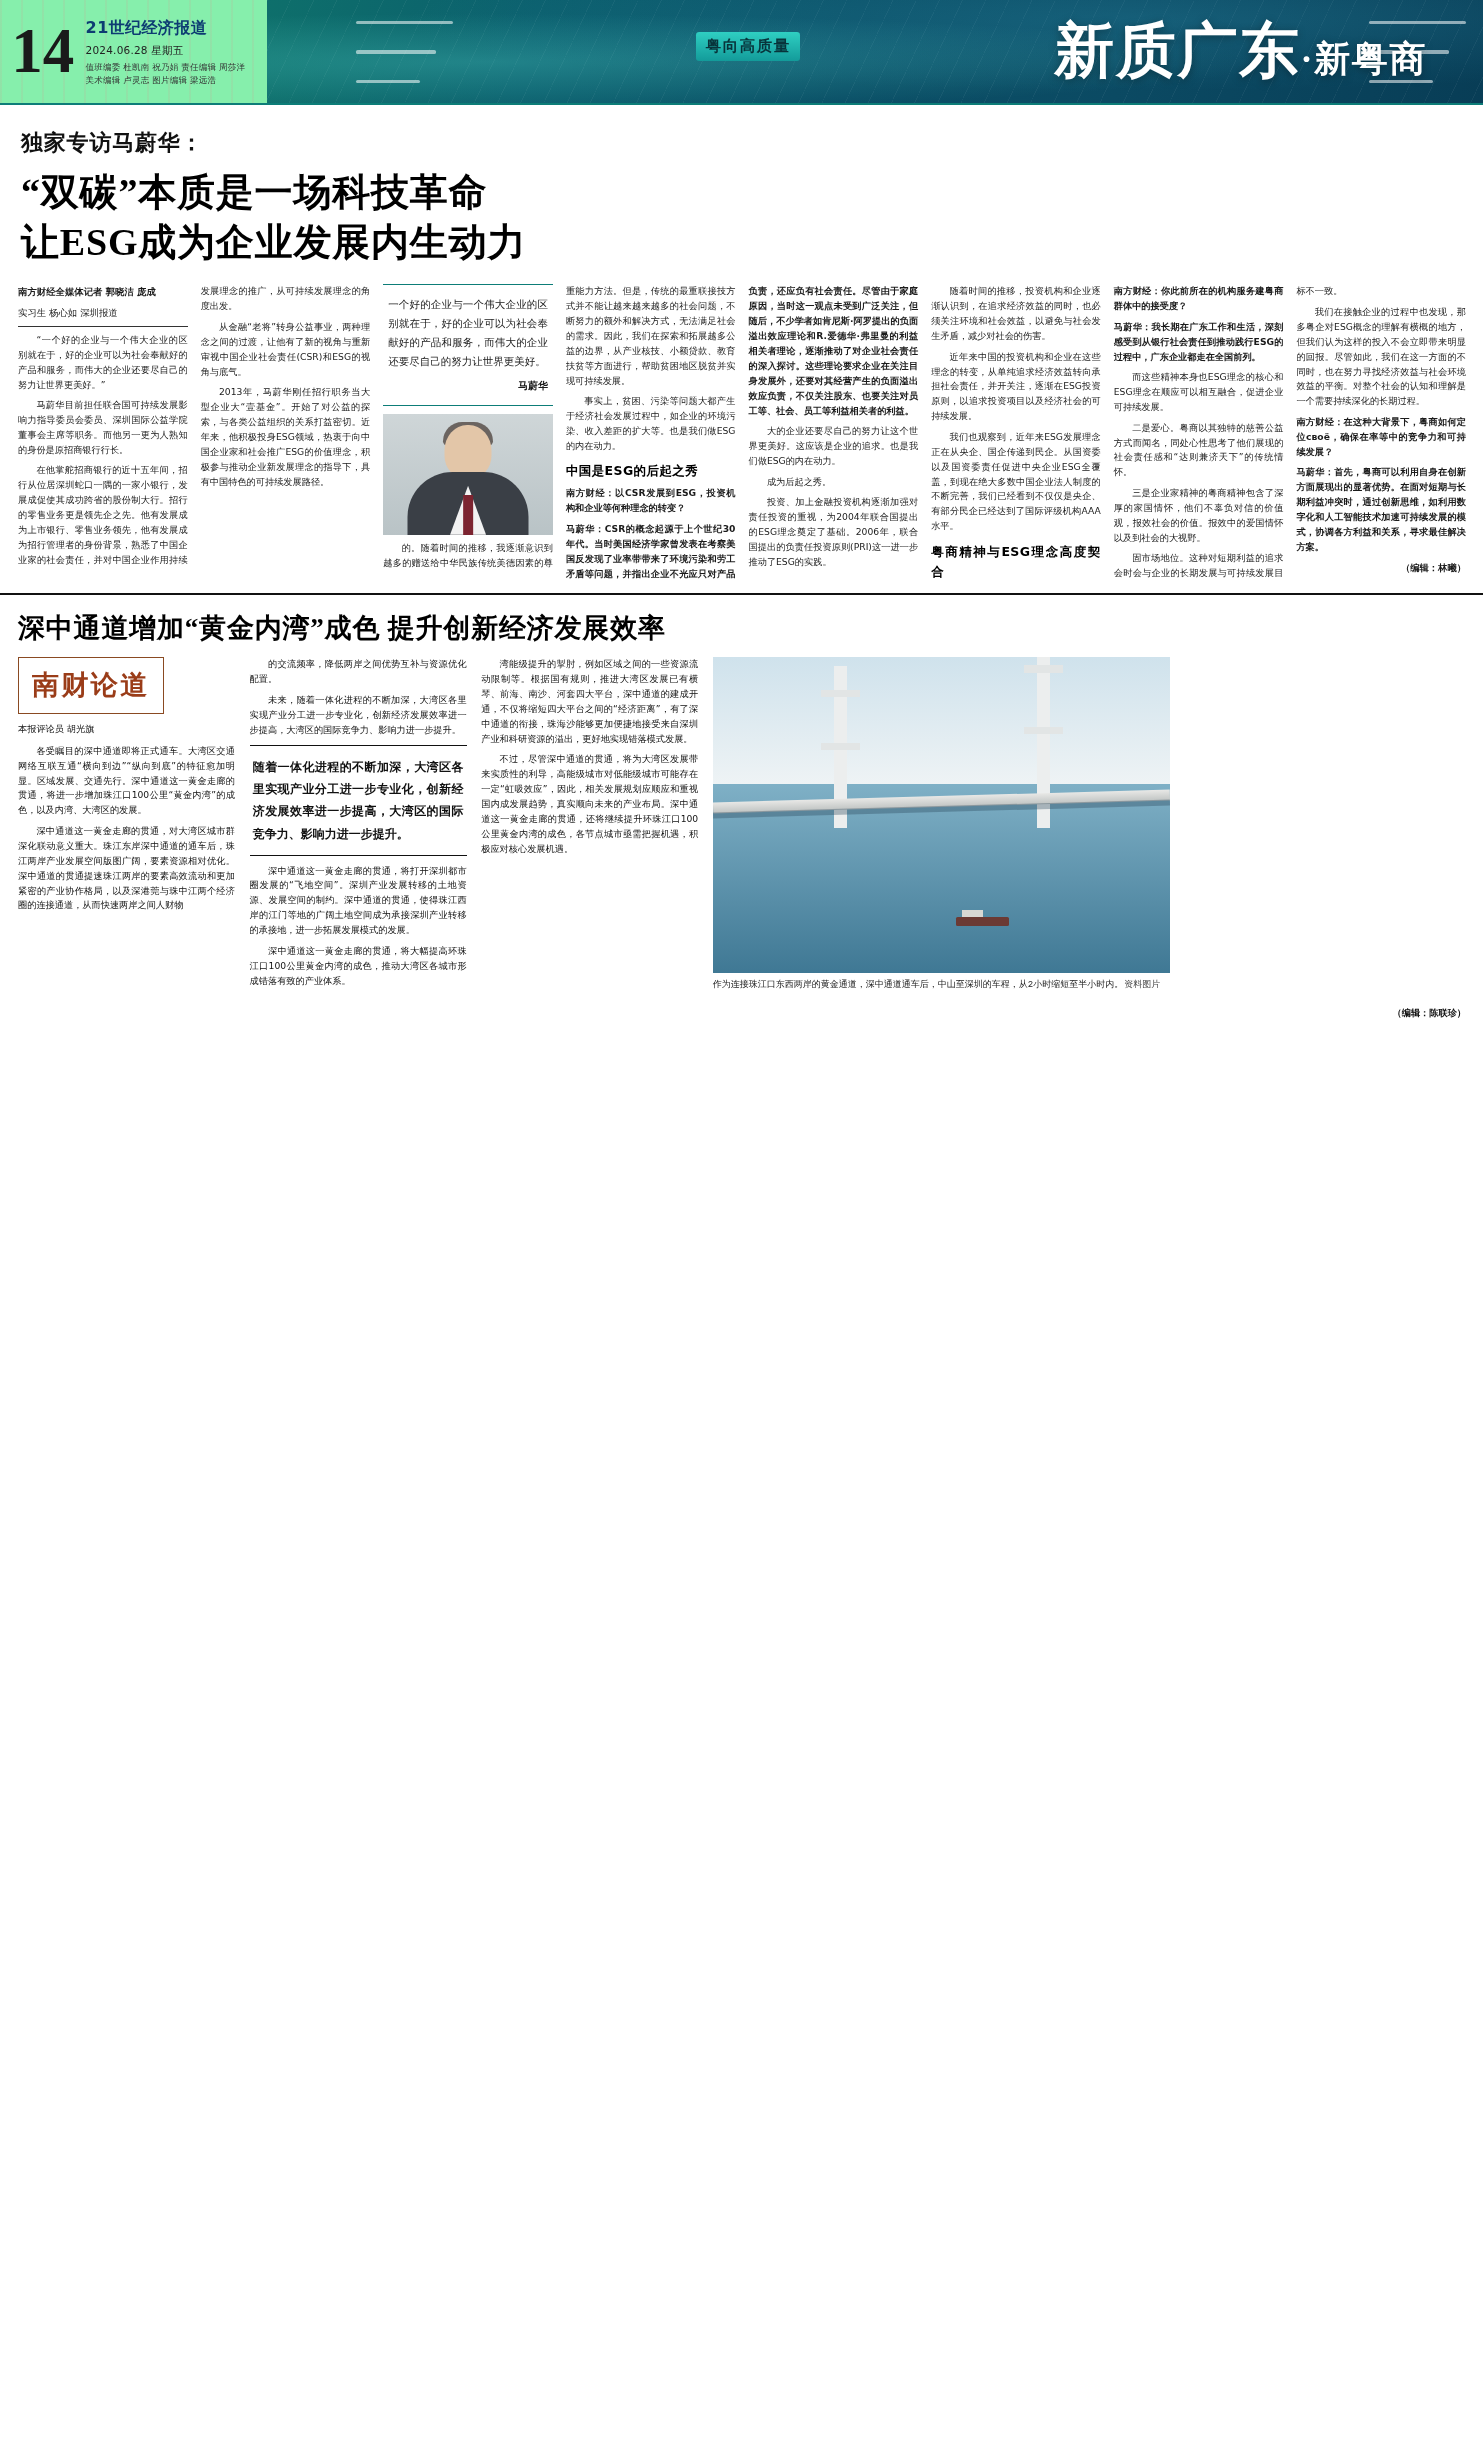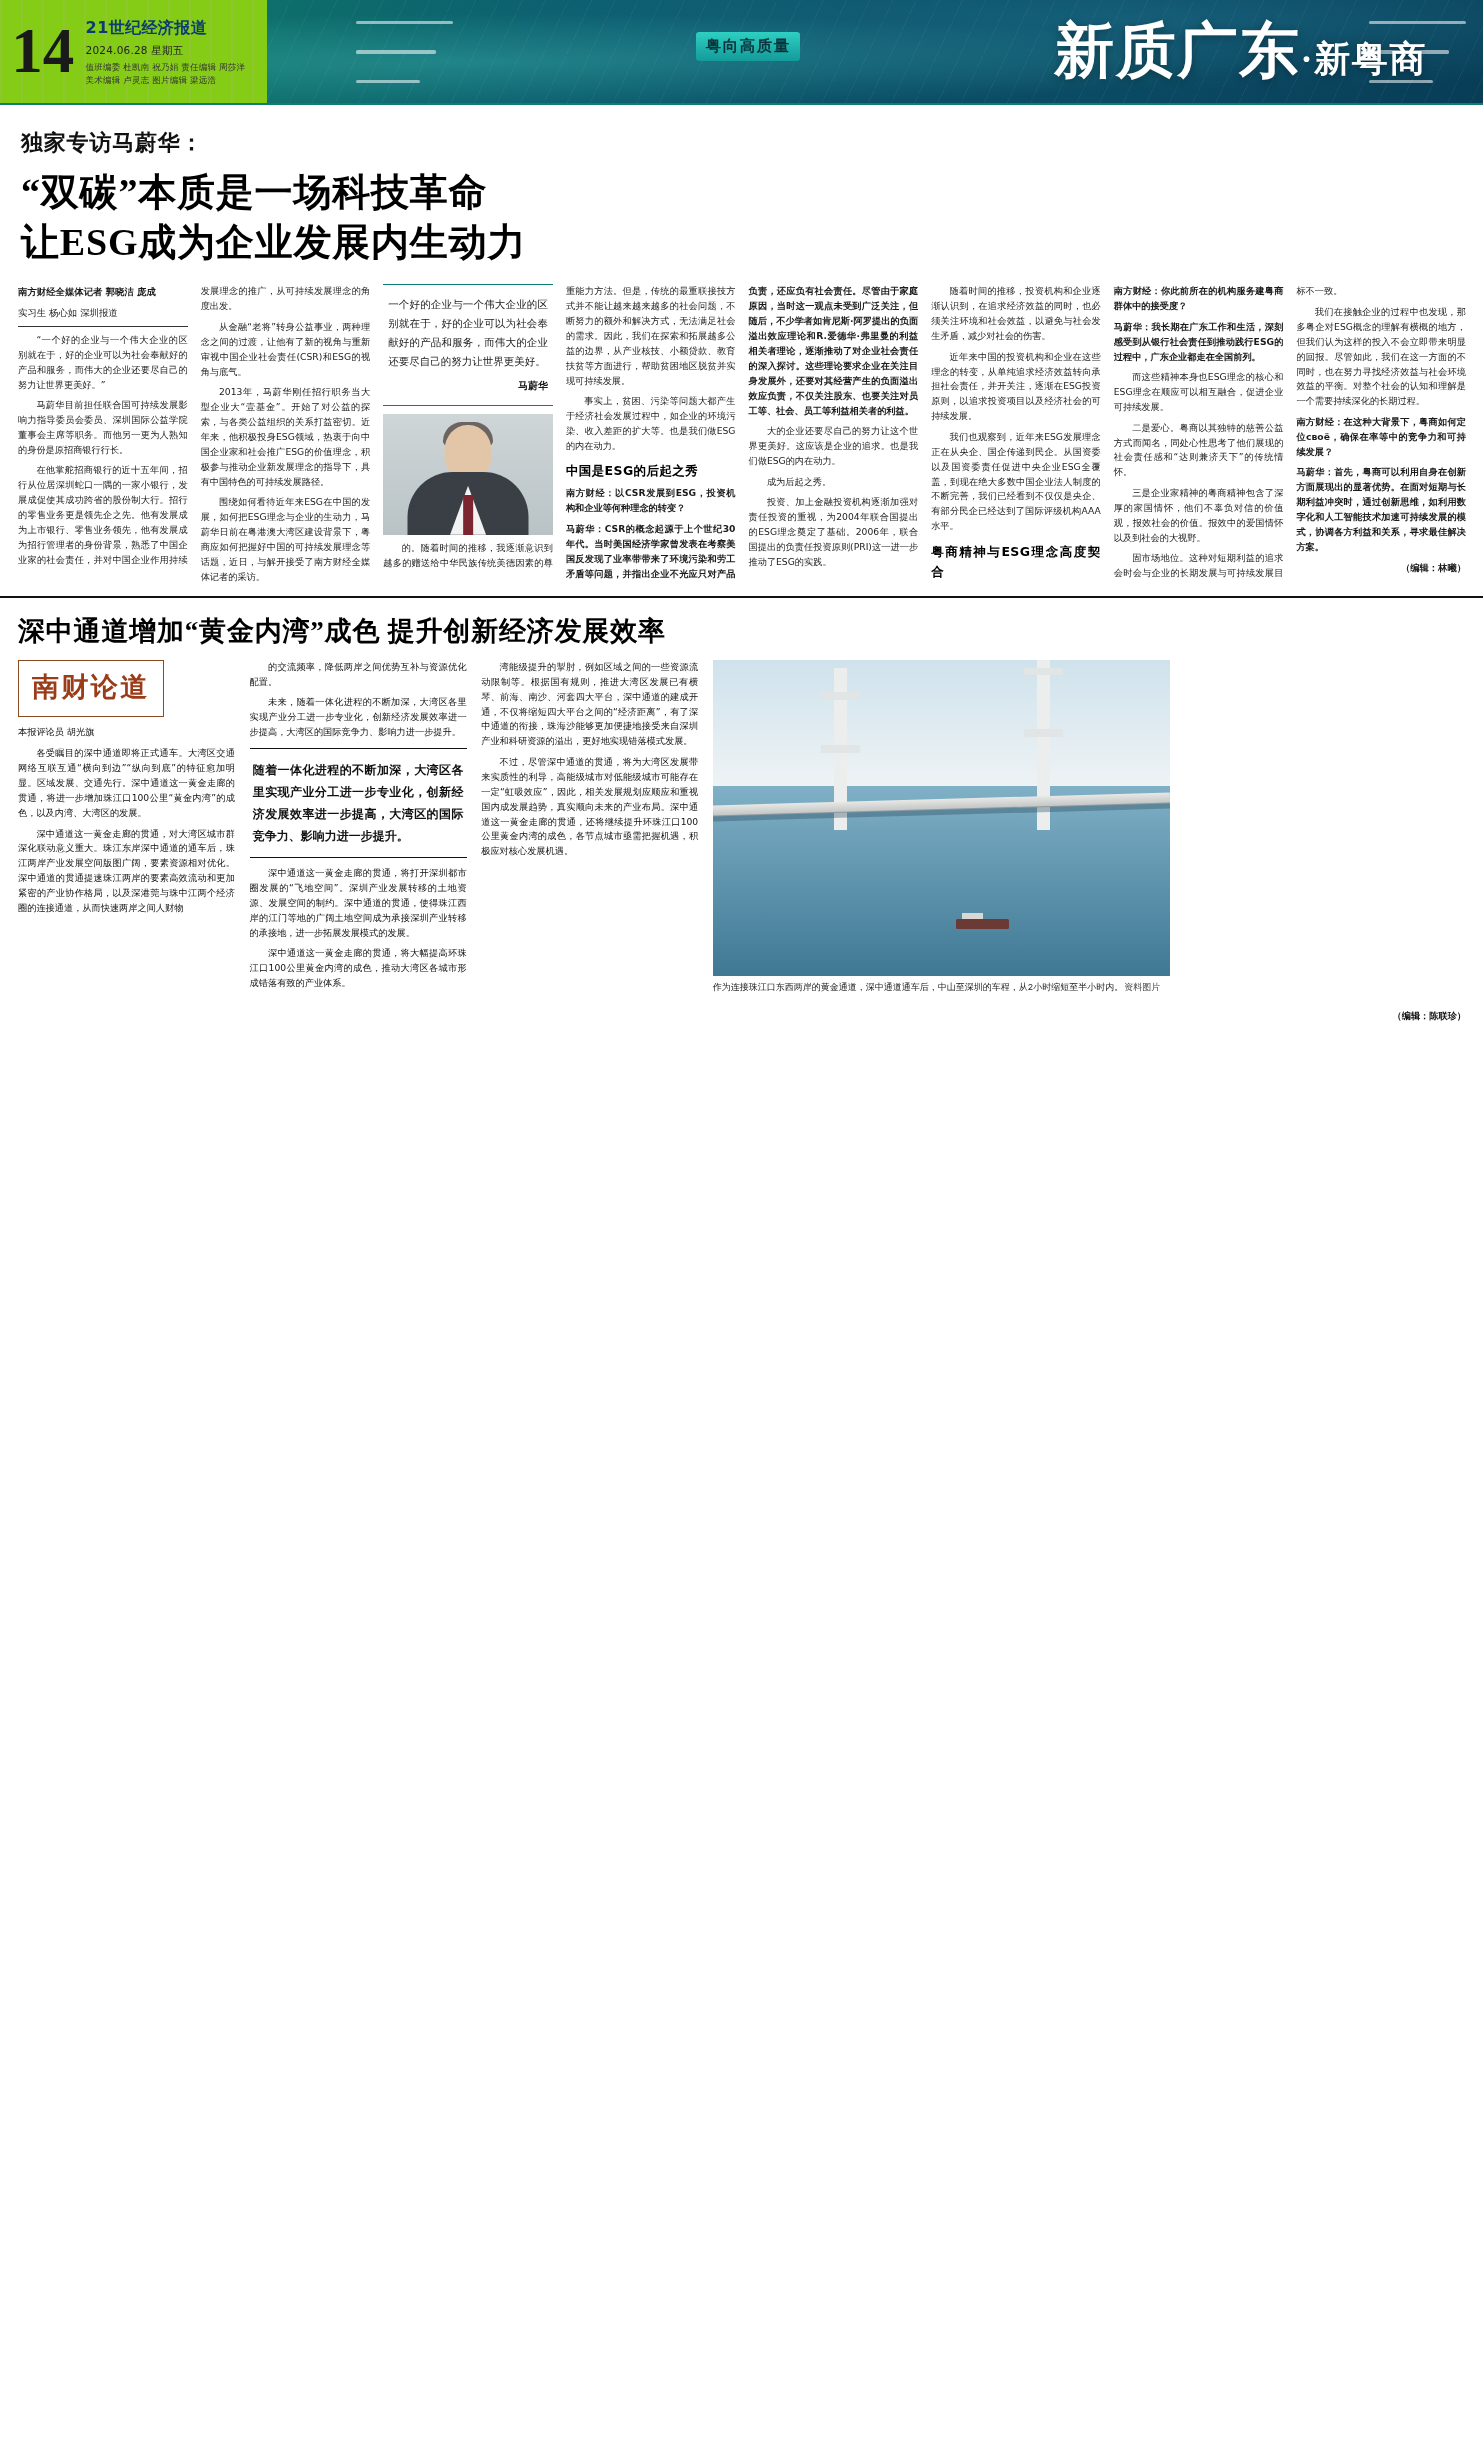--- a/index.html
+++ b/index.html
@@ -15,21 +15,21 @@
   
   .masthead {
     height: 105px;
     display:flex;
     position:relative;
     overflow:hidden;
     border-bottom: 2.4px solid #0d7d78;
   }
   .mast-left {
     width: 267px;
-    background: #84cc16;
+    background: #86efac;
     display:flex;
     align-items:center;
     padding: 4.9px 8px 4.9px 11.3px;
     position:relative;
   }
   .mast-left:before {
     content:"";
     position:absolute; left:0; top:0; bottom:0; width:267px;
     background:
       repeating-linear-gradient(90deg, rgba(190,175,150,.25) 0 1.6px, rgba(255,255,255,0) 1.6px 21px);
@@ -251,21 +251,20 @@
     <div class="cols">
 
       <p class="byline">南方财经全媒体记者 郭晓洁 庞成</p>
       <p class="byline2">实习生 杨心如 深圳报道</p>
       <div class="rule-top"></div>
       <p>“一个好的企业与一个伟大企业的区别就在于，好的企业可以为社会奉献好的产品和服务，而伟大的企业还要尽自己的努力让世界更美好。”</p>
       <p>马蔚华目前担任联合国可持续发展影响力指导委员会委员、深圳国际公益学院董事会主席等职务。而他另一更为人熟知的身份是原招商银行行长。</p>
       <p>在他掌舵招商银行的近十五年间，招行从位居深圳蛇口一隅的一家小银行，发展成促使其成功跨省的股份制大行。招行的零售业务更是领先企之先。他有发展成为上市银行、零售业务领先，他有发展成为招行管理者的身份背景，熟悉了中国企业家的社会责任，并对中国企业作用持续发展理念的推广，从可持续发展理念的角度出发。</p>
       <p>从金融“老将”转身公益事业，两种理念之间的过渡，让他有了新的视角与重新审视中国企业社会责任(CSR)和ESG的视角与底气。</p>
       <p>2013年，马蔚华刚任招行职务当大型企业大“壹基金”。开始了对公益的探索，与各类公益组织的关系打益密切。近年来，他积极投身ESG领域，热衷于向中国企业家和社会推广ESG的价值理念，积极参与推动企业新发展理念的指导下，具有中国特色的可持续发展路径。</p>
-      <p>围绕如何看待近年来ESG在中国的发展，如何把ESG理念与企业的生动力，马蔚华日前在粤港澳大湾区建设背景下，粤商应如何把握好中国的可持续发展理念等话题，近日，与解开接受了南方财经全媒体记者的采访。</p>
 
       <div class="pullquote">
         <div>一个好的企业与一个伟大企业的区别就在于，好的企业可以为社会奉献好的产品和服务，而伟大的企业还要尽自己的努力让世界更美好。</div>
         <div class="pq-attrib">马蔚华</div>
       </div>
 
       <div class="portrait">
         <div class="hair"></div>
         <div class="head"></div>
         <div class="body"></div>

